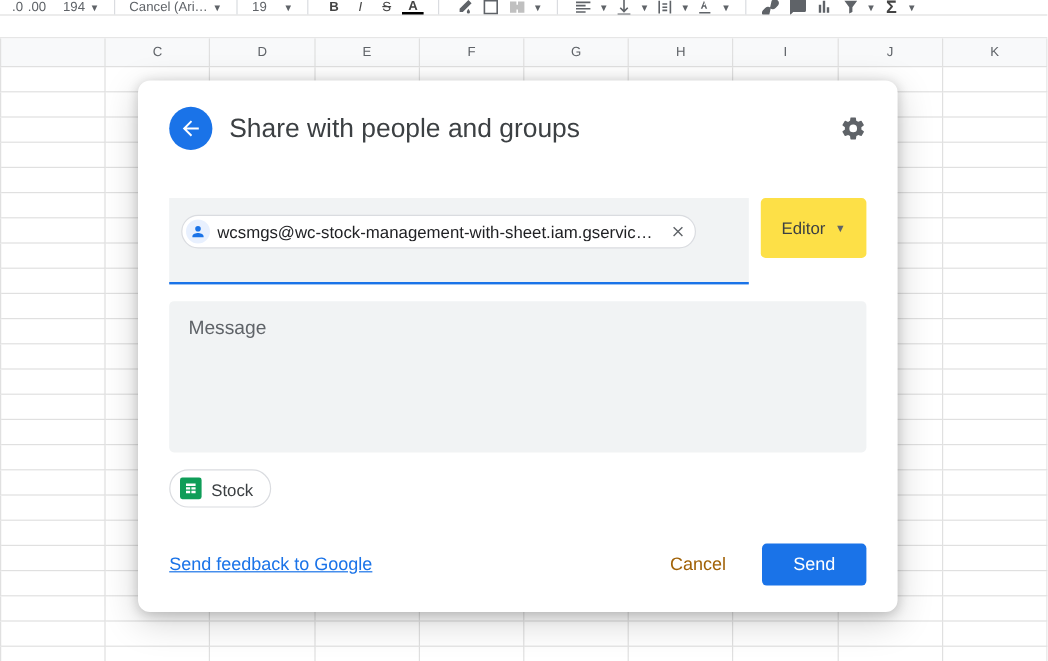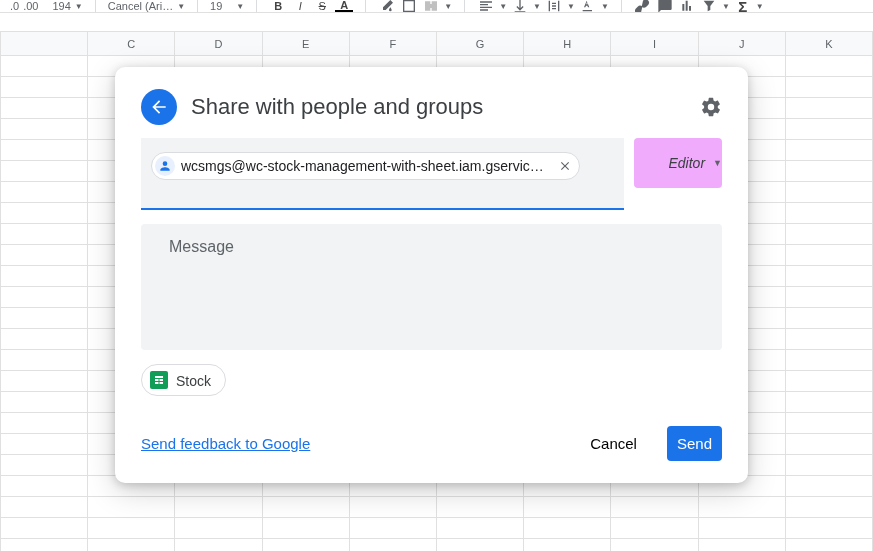--- a/index.html
+++ b/index.html
@@ -113,21 +113,21 @@
       width: 633px;
       background: #fff;
       border-radius: 10px;
       box-shadow: 0 2px 10px rgba(0,0,0,0.18), 0 8px 30px rgba(0,0,0,0.18);
       padding: 22px 26px 22px 26px;
     }
     .dialog-header {
       display: flex;
       align-items: center;
       gap: 14px;
-      margin-bottom: 13px;
+      margin-bottom: 40px;
     }
     .back-btn {
       width: 36px;
       height: 36px;
       border-radius: 50%;
       background: #1a73e8;
       display: flex;
       align-items: center;
       justify-content: center;
       cursor: pointer;
@@ -204,31 +204,30 @@
       display: flex;
       align-items: center;
       justify-content: center;
       cursor: pointer;
     }
     .chip-close svg {
       fill: #5f6368;
     }
     .role-select {
       width: 88px;
-      background: #f0abfc;
-      display: flex;
-      align-items: center;
-      justify-content: flex-end;
+      background: #fde047;
+      display: flex;
+      align-items: center;
+      justify-content: center;
       gap: 8px;
       font-size: 14px;
       color: #3c4043;
       border-radius: 4px;
       cursor: pointer;
       height: 50px;
-      font-style: italic;
     }
     .role-select .dd {
       font-size: 9px;
       color: #5f6368;
     }
     .notify-row {
       display: flex;
       align-items: center;
       gap: 14px;
       margin-top: 18px;
@@ -249,21 +248,21 @@
     }
     .notify-label {
       font-size: 14px;
       color: #3c4043;
     }
     .message-area {
       margin-top: 14px;
       background: #f1f3f4;
       border-radius: 4px;
       height: 126px;
-      padding: 14px 28px;
+      padding: 14px 16px;
     }
     .message-placeholder {
       font-size: 16px;
       color: #5f6368;
     }
     .attachment-row {
       margin-top: 14px;
     }
     .att-chip {
       display: inline-flex;
@@ -293,31 +292,31 @@
       font-size: 15px;
       color: #1a73e8;
       text-decoration: underline;
       cursor: pointer;
     }
     .spacer { flex: 1; }
     .cancel-btn {
       background: transparent;
       border: none;
       font-size: 15px;
-      color: #000000;
+      color: #a16207;
       padding: 9px 18px;
       cursor: pointer;
       border-radius: 4px;
     }
     .send-btn {
       background: #1a73e8;
       border: none;
       color: #fff;
       font-size: 15px;
-      padding: 9px 10px;
+      padding: 9px 26px;
       border-radius: 4px;
       cursor: pointer;
       margin-left: 12px;
     }
   </style>
 </head>
 <body>
 
 <div class="toolbar">
   <div class="tb-group">

